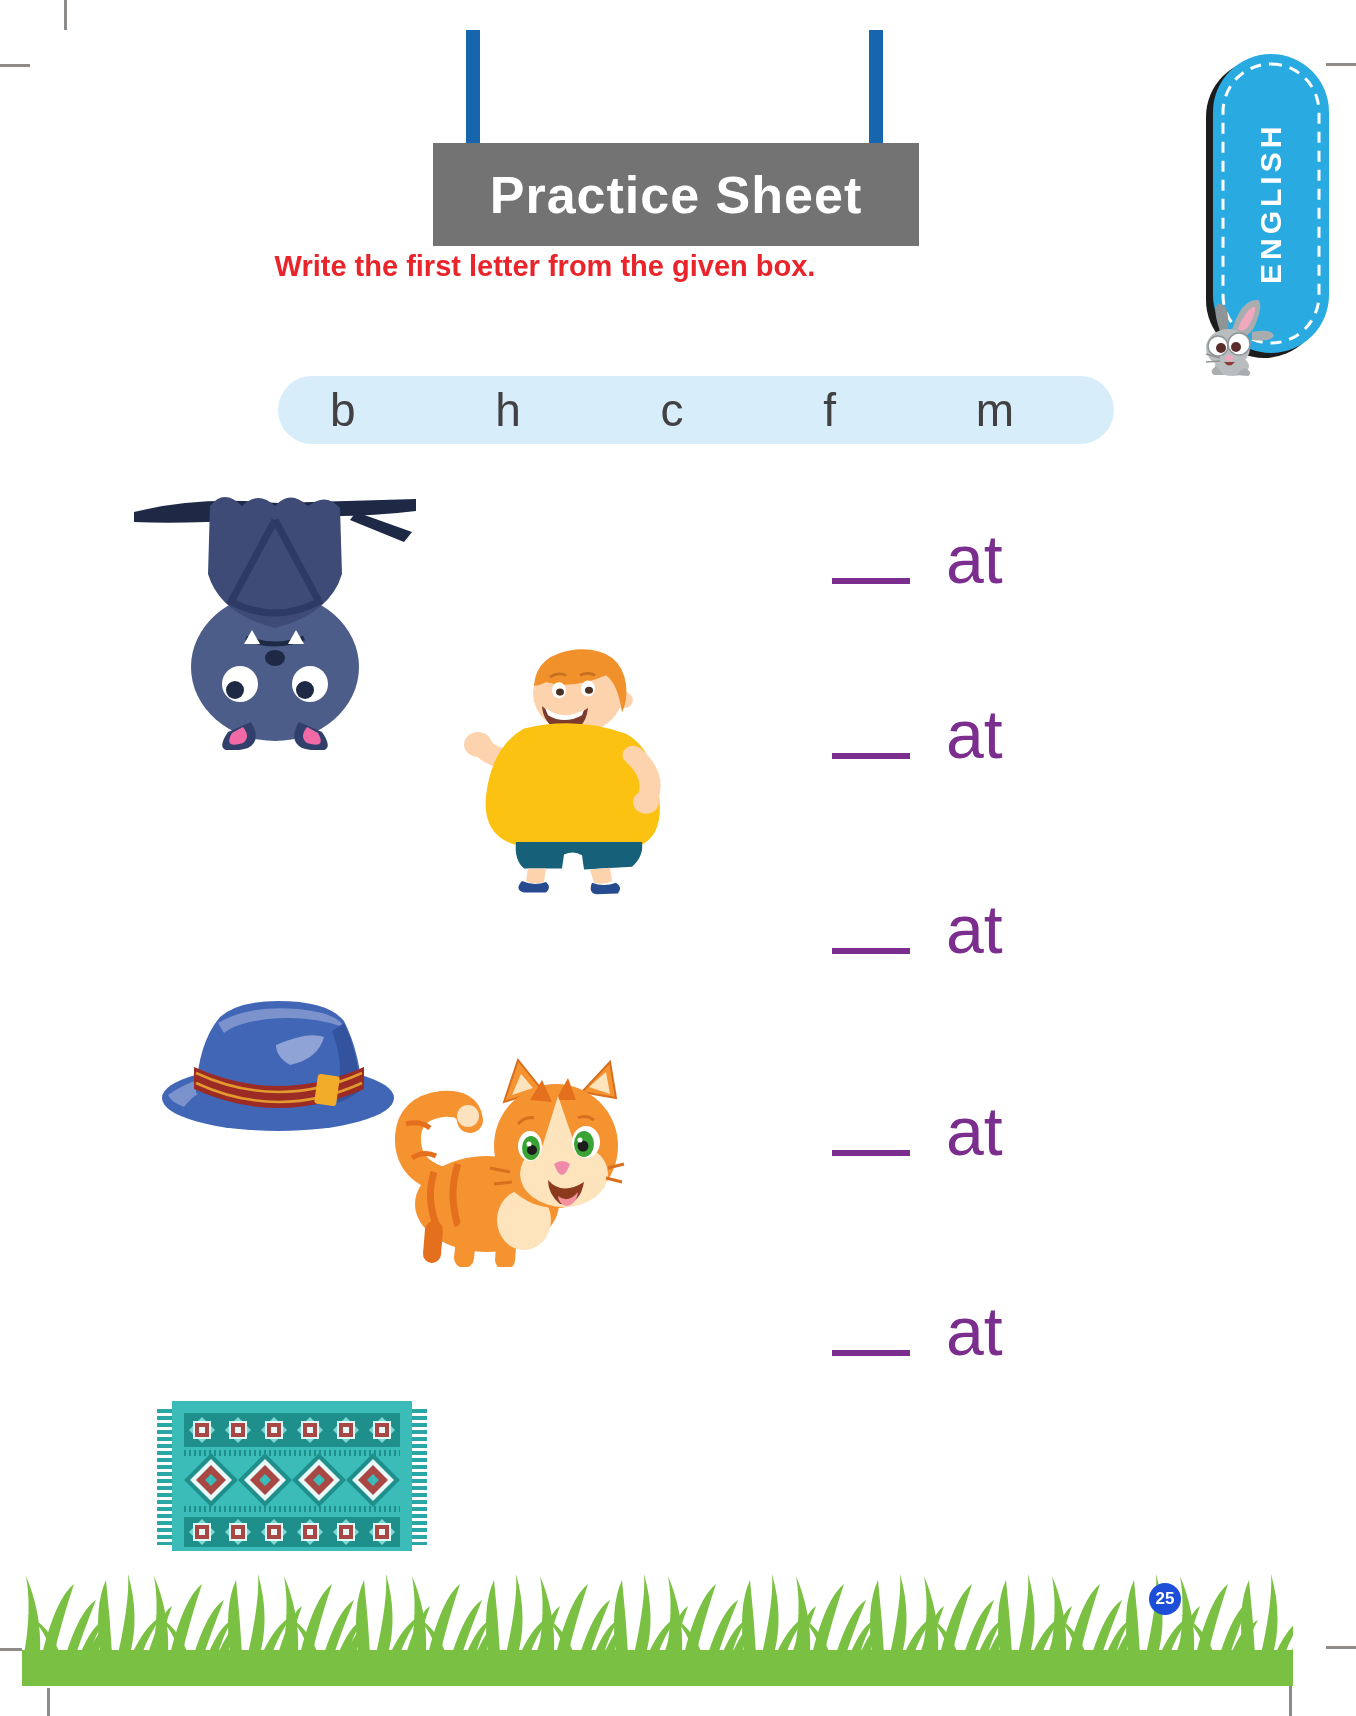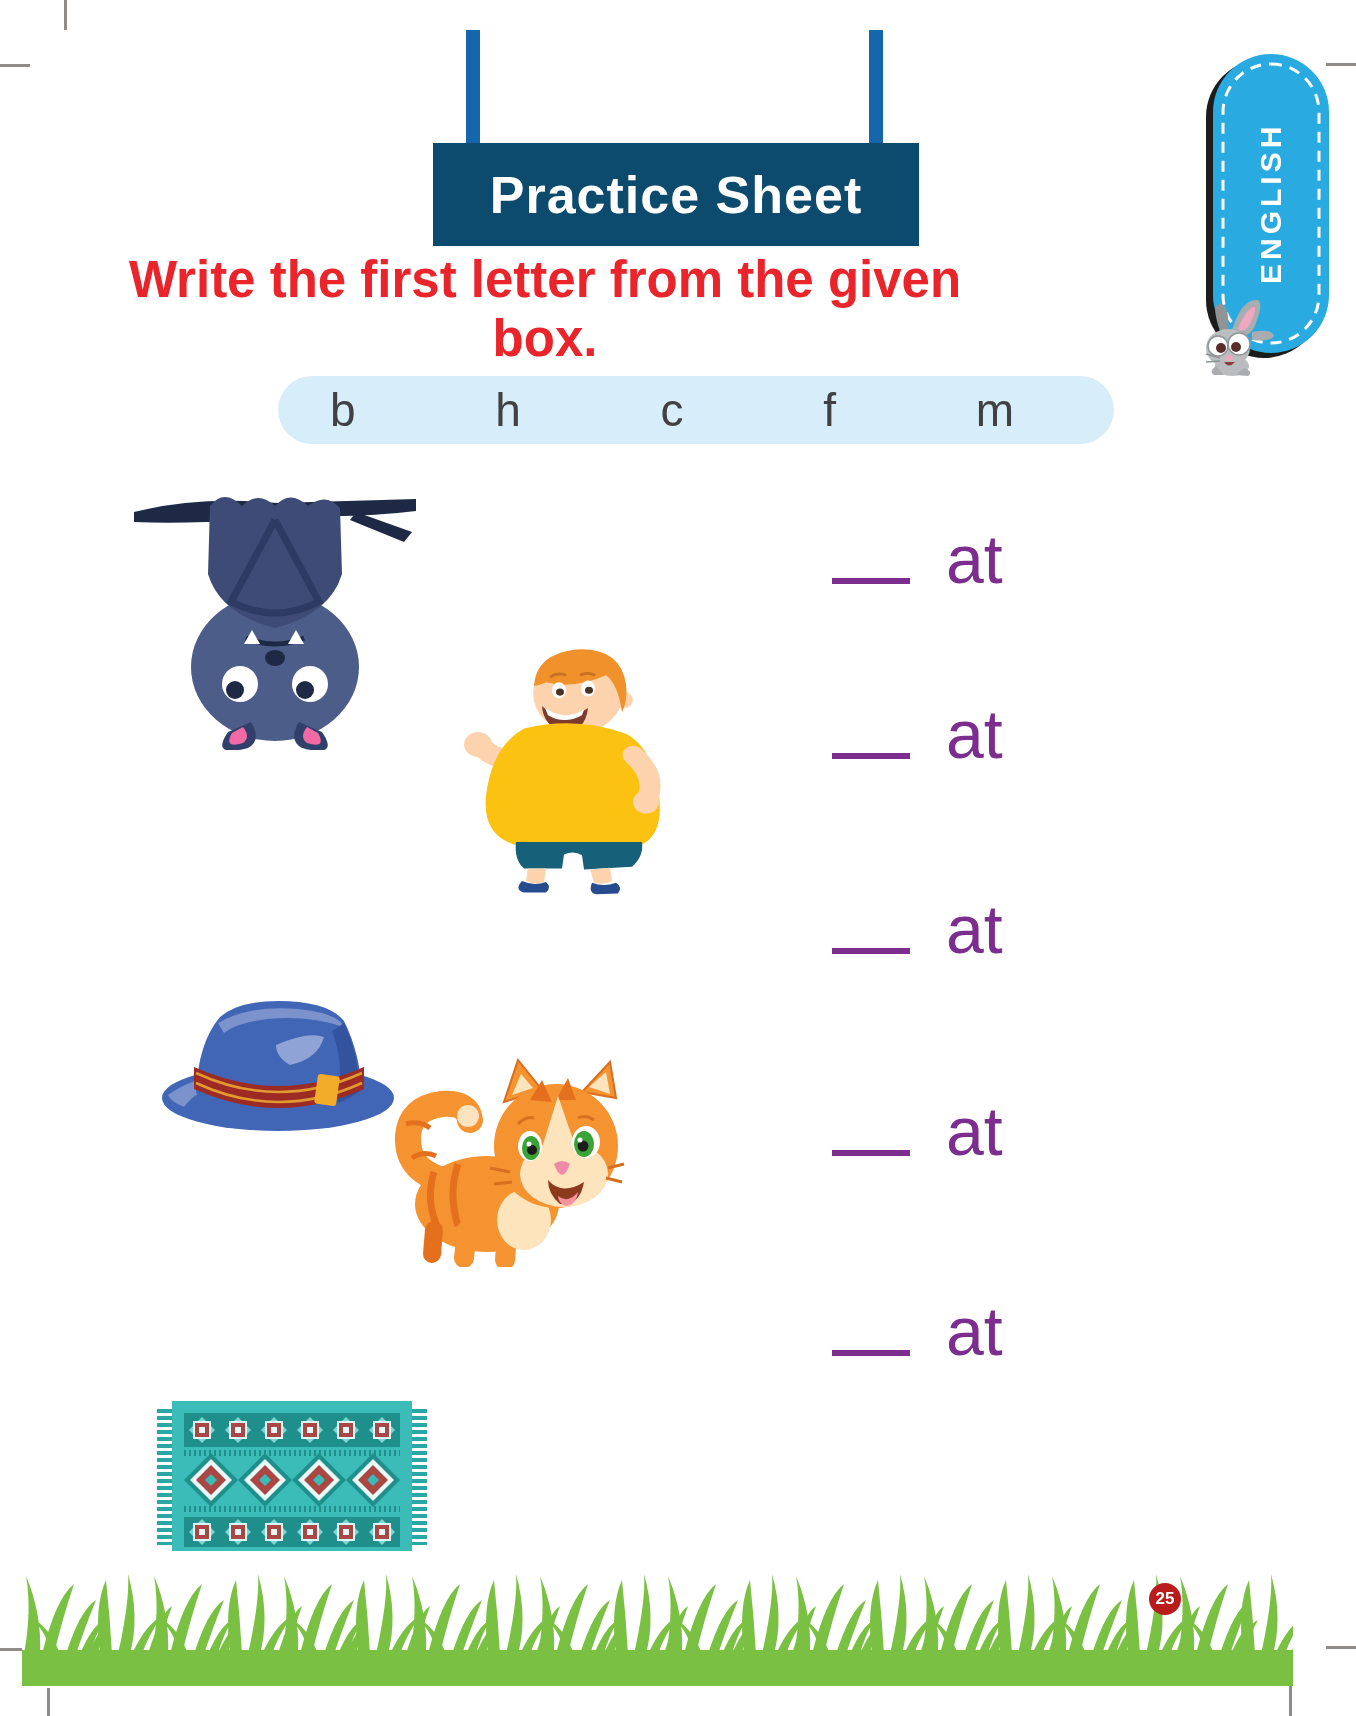--- a/index.html
+++ b/index.html
@@ -3,44 +3,44 @@
 <meta charset="utf-8">
 <style>
   html,body{margin:0;padding:0;background:#fff;}
   #page{position:relative;width:1356px;height:1716px;background:#ffffff;overflow:hidden;
         font-family:"Liberation Sans", sans-serif;}
   .abs{position:absolute;}
   
   .crop{position:absolute;background:#8f8b89;}
   
   .post{position:absolute;top:30px;width:14px;height:116px;background:#1566ac;}
-  #sign-board{position:absolute;left:433px;top:143px;width:486px;height:103px;background:#0c4a6e;
+  #sign-board{position:absolute;left:433px;top:143px;width:486px;height:103px;background:#737373;
       display:flex;align-items:center;justify-content:center;}
   #sign-board span{color:#fff;font-size:52px;font-weight:bold;letter-spacing:1px;}
   
   #instruction{position:absolute;left:95px;top:250px;width:900px;text-align:center;
-      color:#e9252b;font-size:51px;font-weight:bold;}
+      color:#e9252b;font-size:29px;font-weight:bold;}
   
   #letterbox{position:absolute;left:278px;top:376px;width:836px;height:68px;border-radius:34px;
       background:#d7edfa;display:flex;align-items:center;justify-content:space-between;
       padding:0 100px 0 52px;box-sizing:border-box;}
   #letterbox span{font-size:46px;color:#414042;}
   
   #english-tab{position:absolute;left:1213px;top:54px;width:116px;height:299px;border-radius:58px;
       background:#29abe2;box-shadow:-7px 5px 0 #1c1c1c;z-index:2;}
   #english-tab .label{position:absolute;inset:0;display:flex;align-items:center;justify-content:center;
       writing-mode:vertical-rl;transform:rotate(180deg);color:#fff;font-size:30px;font-weight:bold;
       letter-spacing:4px;}
   
   .answer{position:absolute;left:832px;height:90px;display:flex;align-items:flex-end;}
   .answer .blank{display:inline-block;width:78px;height:0;border-bottom:6px solid #7b2e8e;margin-bottom:4px;}
   .answer .suffix{font-size:68px;line-height:0.82;color:#7b2e8e;margin-left:36px;}
   
   #page-badge{position:absolute;left:1149px;top:1583px;width:32px;height:32px;border-radius:50%;
-      background:#b91c1c;color:#fff;font-size:17px;font-weight:bold;text-align:center;line-height:32px;z-index:6;}
+      background:#1d4ed8;color:#fff;font-size:17px;font-weight:bold;text-align:center;line-height:32px;z-index:6;}
   svg{display:block;}
 </style>
 </head>
 <body>
 
 <div id="page">
 
   <div class="crop" style="left:64px;top:0;width:3px;height:30px;"></div>
   <div class="crop" style="left:0;top:64px;width:30px;height:3px;"></div>
   <div class="crop" style="left:1326px;top:63px;width:30px;height:3px;"></div>

